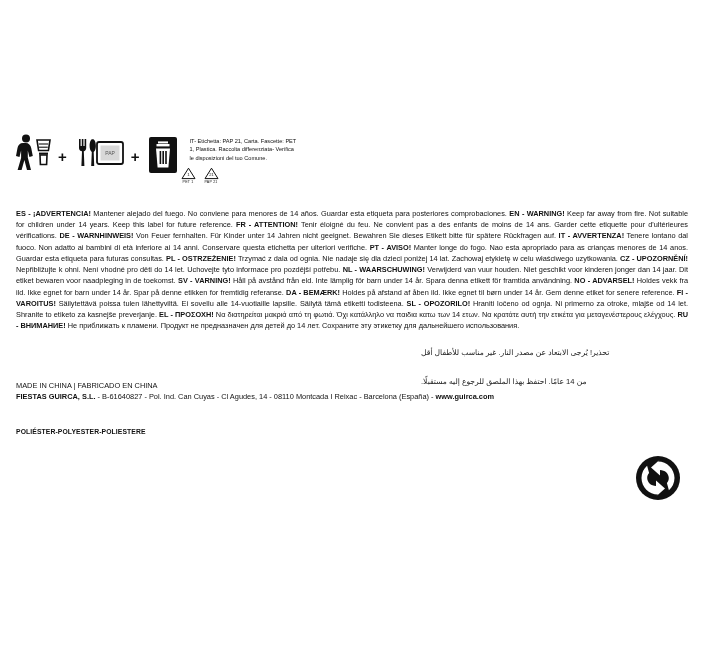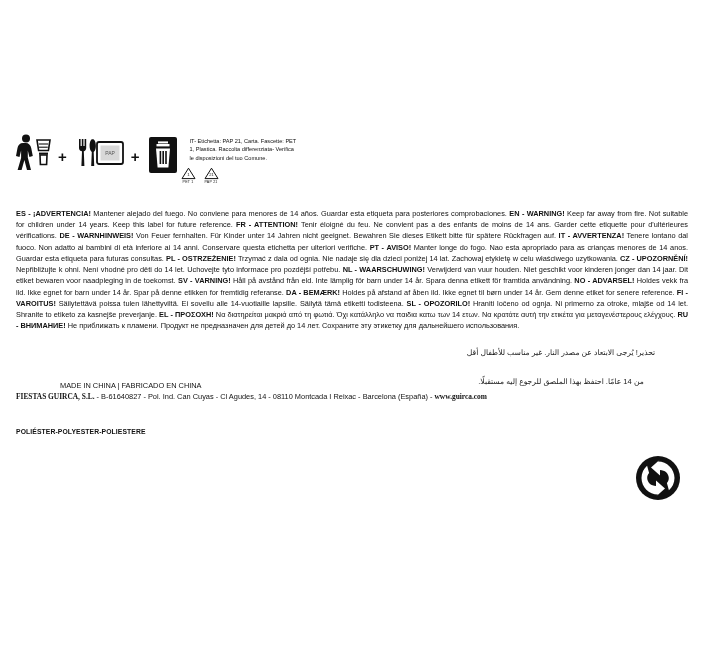--- a/index.html
+++ b/index.html
@@ -84,45 +84,44 @@
     font-size: 7.35px;
     line-height: 1.53;
     text-align: justify;
     color: #111;
   }
   .warnings b { font-weight: bold; }
   .arabic {
     position: absolute;
     right: 0;
     width: 280px;
-    text-align: center;
+    text-align: left;
     direction: rtl;
     font-size: 7.6px;
     line-height: 1.6;
   }
 
   
   .madein {
     position: absolute;
     left: 16px;
     top: 380px;
     font-size: 7.4px;
     color: #111;
     line-height: 1.6;
-    margin-left: 44px;
   }
   .company {
     position: absolute;
     left: 16px;
     top: 391px;
     font-size: 7.4px;
     color: #111;
     line-height: 1.6;
   }
-  .company b { font-weight: bold; font-family: Liberation Serif, serif; }
+  .company b { font-weight: bold; }
 
   .material {
     position: absolute;
     left: 16px;
     top: 428px;
     font-size: 6.8px;
     font-weight: bold;
     color: #111;
     letter-spacing: .1px;
   }

